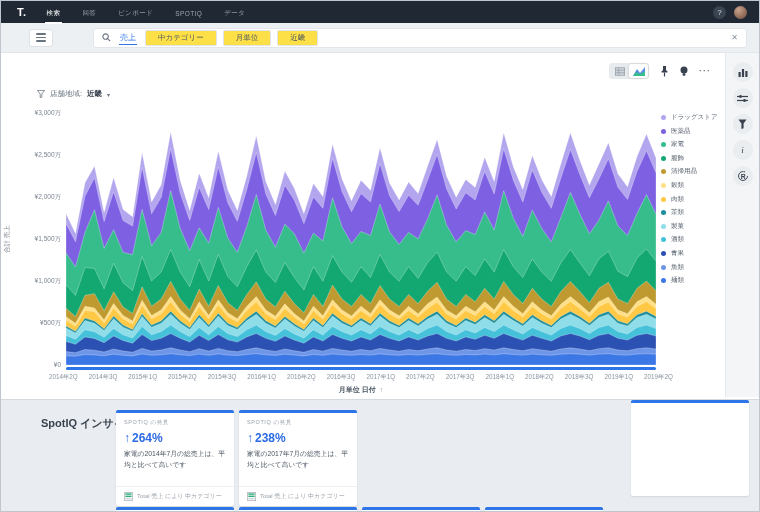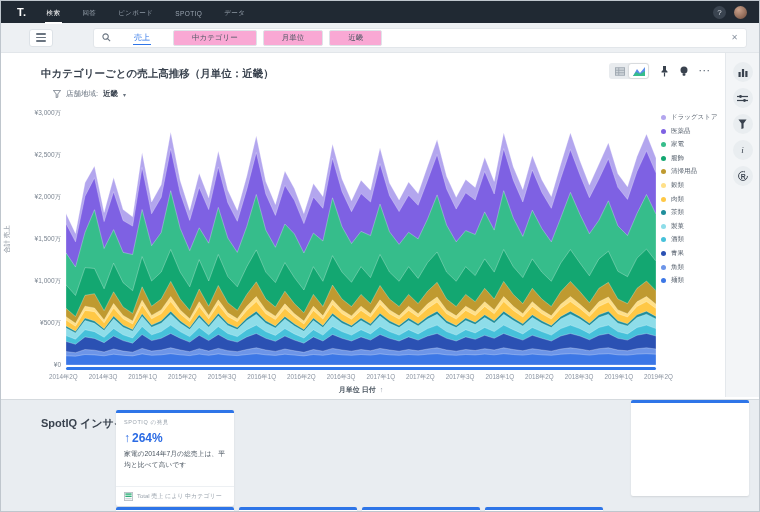--- a/index.html
+++ b/index.html
@@ -13,35 +13,35 @@
   .tab.active { color:#fff; }
   .tab.active::after { content:""; position:absolute; left:0; right:0; bottom:0; height:2px; background:#fff; }
   .nav-right { margin-left:auto; display:flex; align-items:center; gap:8px; margin-right:12px; }
   .help-btn { width:13px; height:13px; border-radius:50%; background:#3a4450; color:#d5dbe2; font-size:8px; display:flex; align-items:center; justify-content:center; cursor:pointer; }
   .avatar { width:13px; height:13px; border-radius:50%; background:radial-gradient(circle at 35% 30%, #caa28c, #6d4a3a); cursor:pointer; }
 
   
   .searchrow { position:absolute; top:22px; left:0; right:0; height:30px; background:#edf0f3; display:flex; align-items:center; border-bottom:1px solid #e2e6ea; }
   .ds-btn { width:24px; height:18px; background:#fff; border:1px solid #dde2e7; border-radius:3px; margin-left:28px; display:flex; flex-direction:column; justify-content:center; align-items:center; gap:2px; cursor:pointer; }
   .ds-btn i { display:block; width:10px; height:1.5px; background:#6a7480; border-radius:1px; }
-  .search-box { flex:1; height:20px; background:#fff; border:1px solid #e2e6ea; border-radius:3px; margin:0 12px 0 40px; display:flex; align-items:center; padding:0 8px; gap:22px; }
+  .search-box { flex:1; height:20px; background:#fff; border:1px solid #e2e6ea; border-radius:3px; margin:0 12px 0 40px; display:flex; align-items:center; padding:0 8px; gap:8px; }
   .token-main { font-size:8px; color:#2e75e8; border-bottom:1.5px solid #2e75e8; padding:1px 1px; cursor:text; }
-  .chip { font-size:7.5px; color:#4a5560; background:#f9a8d4; border:1px solid #dfe3e8; border-radius:2px; padding:2px 18px; cursor:pointer; }
+  .chip { font-size:7.5px; color:#4a5560; background:#fde047; border:1px solid #dfe3e8; border-radius:2px; padding:2px 12px; cursor:pointer; }
   .clear-x { margin-left:auto; color:#8a93a0; font-size:8px; cursor:pointer; }
 
   
   .page-title { position:absolute; left:40px; top:66px; font-size:10.5px; font-weight:bold; color:#39424e; }
   .hdr-controls { position:absolute; right:48px; top:62px; display:flex; align-items:center; gap:11px; }
   .viz-toggle { display:flex; background:#e8ebee; border-radius:3px; padding:1px; }
   .viz-seg { width:19px; height:14px; display:flex; align-items:center; justify-content:center; border-radius:2px; cursor:pointer; }
   .viz-seg.active { background:#fff; box-shadow:0 0 2px rgba(0,0,0,.25); }
   .hdr-icon { color:#39424e; cursor:pointer; display:flex; align-items:center; }
   .dots { color:#6a7480; font-size:9px; font-weight:bold; letter-spacing:1px; cursor:pointer; }
 
-  .filter-row { position:absolute; left:52px; top:88px; display:flex; align-items:center; gap:5px; }
+  .filter-row { position:absolute; left:36px; top:88px; display:flex; align-items:center; gap:5px; }
   .filter-label { font-size:7.5px; color:#6a7480; }
   .filter-value { font-size:7.5px; font-weight:bold; color:#39424e; cursor:pointer; }
   .caret { font-size:6px; color:#6a7480; }
 
   .plot { position:absolute; left:65px; top:112px; width:590px; height:252px; }
   .y-labels span { position:absolute; left:14px; width:46px; text-align:right; font-size:6.5px; color:#7a8490; }
   .y-axis-title { position:absolute; left:2px; top:252px; font-size:6.5px; color:#7a8490; transform:rotate(-90deg); transform-origin:left top; white-space:nowrap; }
   .chart-scrollbar { position:absolute; left:65px; top:366px; width:590px; height:3px; background:#2e75e8; border-radius:2px; cursor:grab; }
   .x-labels { position:absolute; left:48px; top:372px; width:624px; display:flex; justify-content:space-between; }
   .x-labels span { font-size:6.3px; color:#8a93a0; }
@@ -106,21 +106,20 @@
       <span class="token-main">売上</span>
       <span id="chips" style="display:flex;gap:6px">
           <span class="chip">中カテゴリー</span>
           <span class="chip">月単位</span>
           <span class="chip">近畿</span>
         </span>
       <span class="clear-x">✕</span>
     </div>
   </div>
 
-  <div class="page-title">中カテゴリーごとの売上高推移（月単位：近畿）</div>
 
   <div class="hdr-controls">
     <div class="viz-toggle">
       <div class="viz-seg">
         <svg width="10" height="9" viewBox="0 0 12 10">
             <rect x="0.5" y="0.5" width="11" height="9" fill="#cfd5da" stroke="#9aa3ad" stroke-width="1"></rect>
             <line x1="0.5" y1="3.5" x2="11.5" y2="3.5" stroke="#9aa3ad"></line>
             <line x1="0.5" y1="6.5" x2="11.5" y2="6.5" stroke="#9aa3ad"></line>
             <line x1="4.5" y1="0.5" x2="4.5" y2="9.5" stroke="#9aa3ad"></line>
           </svg>
@@ -304,20 +303,34 @@
           <div class="card-footer">
             <svg width="9" height="9" viewBox="0 0 10 10">
               <rect x="0.5" y="0.5" width="9" height="9" fill="#fff" stroke="#b8bfc6"></rect>
               <rect x="1.5" y="1.5" width="7" height="1.6" fill="#2fae79"></rect>
               <rect x="1.5" y="4" width="7" height="1.6" fill="#2fae79"></rect>
               <line x1="1.5" y1="7.5" x2="8.5" y2="7.5" stroke="#b8bfc6"></line>
             </svg>
             <span class="ftxt">Total 売上 により 中カテゴリー</span>
           </div>
         </div>
+        <div class="card">
+          <div class="card-src">SPOTIQ の発見</div>
+          <div class="card-pct"><span class="arr">↑</span>238%</div>
+          <div class="card-text">家電の2017年7月の総売上は、平均と比べて高いです</div>
+          <div class="card-footer">
+            <svg width="9" height="9" viewBox="0 0 10 10">
+              <rect x="0.5" y="0.5" width="9" height="9" fill="#fff" stroke="#b8bfc6"></rect>
+              <rect x="1.5" y="1.5" width="7" height="1.6" fill="#2fae79"></rect>
+              <rect x="1.5" y="4" width="7" height="1.6" fill="#2fae79"></rect>
+              <line x1="1.5" y1="7.5" x2="8.5" y2="7.5" stroke="#b8bfc6"></line>
+            </svg>
+            <span class="ftxt">Total 売上 により 中カテゴリー</span>
+          </div>
+        </div>
       </div>
     <div class="card sliver"></div>
     <div class="cards-row2" id="cards-row2">
         <div class="card"></div>
         <div class="card"></div>
         <div class="card"></div>
         <div class="card"></div>
       </div>
   </div>
 

